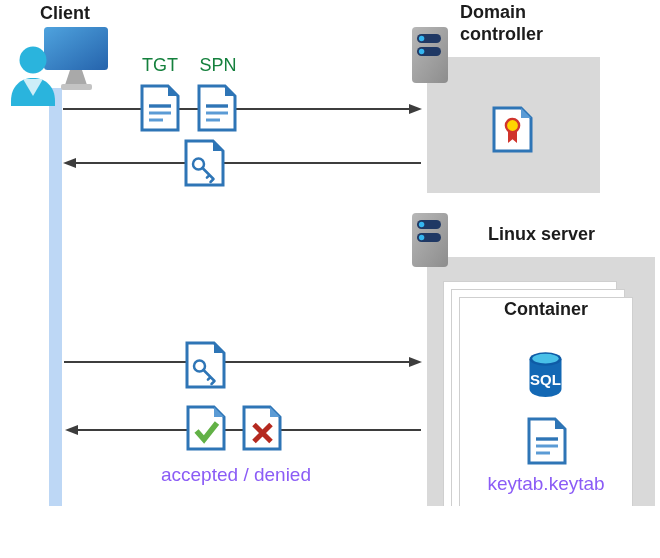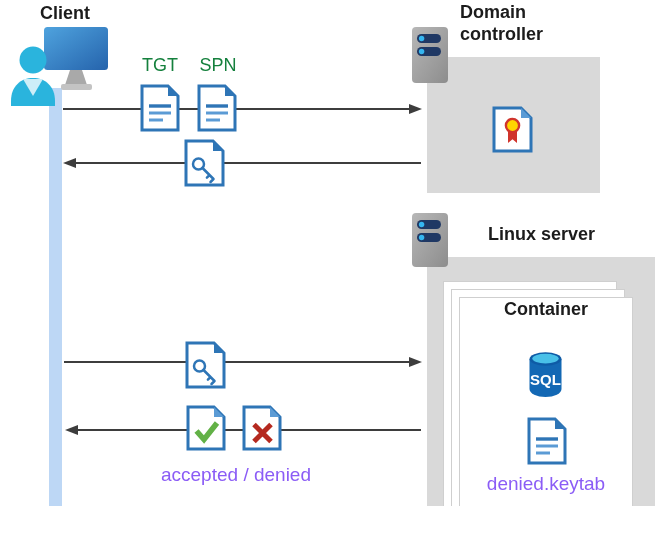--- a/index.html
+++ b/index.html
@@ -118,21 +118,21 @@
   <div class="icon" style="left:527px;top:417px;">
     <svg width="40" height="48" viewBox="0 0 40 48">
       <path d="M2 2 h26 l10 10 v34 h-36 z" fill="#fff" stroke="#2e75b6" stroke-width="3"></path>
       <path d="M28 2 l10 10 h-10 z" fill="#2e75b6"></path>
       <line x1="9" y1="22" x2="31" y2="22" stroke="#2e75b6" stroke-width="3.4"></line>
       <line x1="9" y1="29" x2="31" y2="29" stroke="#5b9bd5" stroke-width="3"></line>
       <line x1="9" y1="36" x2="23" y2="36" stroke="#5b9bd5" stroke-width="3"></line>
     </svg>
   </div>
 
-  <div class="abs lbl-result center z5" style="left:459px;top:473px;width:174px;">denied.keytab</div>
+  <div class="abs lbl-result center z5" style="left:459px;top:473px;width:174px;">keytab.keytab</div>
 
   <div class="arrow" style="left:63px;top:103px;width:359px;">
     <div class="shaft"></div>
     <div class="head r"></div>
   </div>
 
   <div class="arrow" style="left:63px;top:157px;width:358px;">
     <div class="head l"></div>
     <div class="shaft"></div>
   </div>

